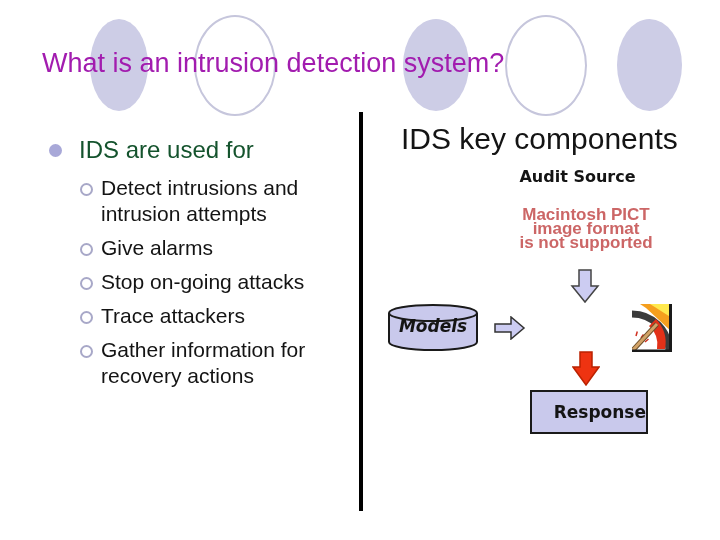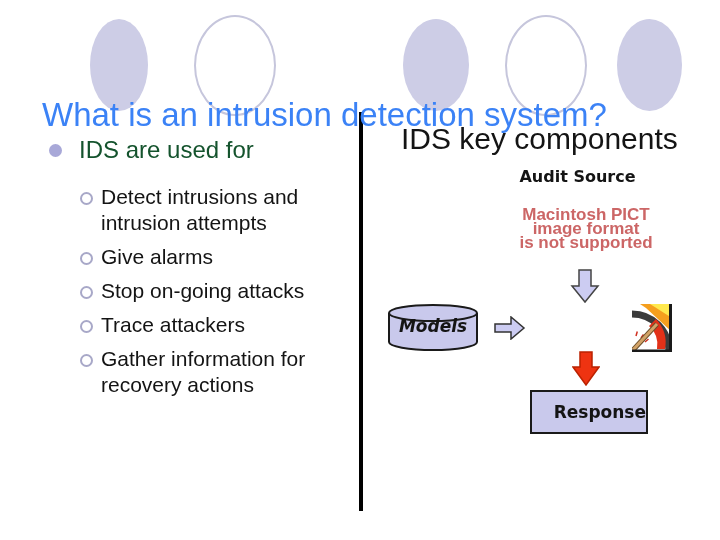--- a/index.html
+++ b/index.html
@@ -12,30 +12,30 @@
   .decor.filled{background:#cdcde6;}
   .decor.outlined{background:#ffffff;border:2px solid #c6c6dc;}
   .e1{left:90px;top:19px;width:58px;height:92px;}
   .e2{left:194px;top:15px;width:78px;height:97px;}
   .e3{left:403px;top:19px;width:66px;height:92px;}
   .e4{left:505px;top:15px;width:78px;height:97px;}
   .e5{left:617px;top:19px;width:65px;height:92px;}
 
   .title{
     position:absolute;left:42px;top:48px;z-index:2;
-    font-size:33px;letter-spacing:0;color:#3b82f6;white-space:nowrap;margin-top:48px;
+    font-size:27px;letter-spacing:0;color:#a21caf;white-space:nowrap;
   }
   .divider{position:absolute;left:359px;top:112px;width:4px;height:399px;background:#000;z-index:1;}
 
   
   .left-panel{position:absolute;left:42px;top:134px;width:300px;z-index:2;}
   .lvl1{display:flex;align-items:flex-start;}
   .bullet-dot{flex:none;width:13px;height:13px;border-radius:50%;background:#a8a8d8;margin:10px 17px 0 7px;}
   .lvl1-text{font-size:24px;line-height:32px;color:#14532d;}
-  .sub-list{list-style:none;margin:18px 0 0 0;padding:0;}
+  .sub-list{list-style:none;margin:9px 0 0 0;padding:0;}
   .sub-item{display:flex;align-items:flex-start;margin:0 0 8px 38px;}
   .sub-dot{flex:none;width:9px;height:9px;border-radius:50%;border:2px solid #a8a8c8;background:#fff;margin:8px 8px 0 0;}
   .sub-text{font-size:21px;line-height:26px;max-width:210px;color:#141414;}
 
   
   .right-heading{position:absolute;left:401px;top:122px;font-size:30px;color:#141414;white-space:nowrap;z-index:2;}
   .comic{font-family:"DejaVu Sans",sans-serif;font-weight:bold;}
   .audit-label{position:absolute;left:460px;top:167px;width:235px;text-align:center;font-size:16px;color:#141414;z-index:2;}
   .pict-notice{position:absolute;left:480px;top:208px;width:212px;text-align:center;
     font-size:17px;line-height:14px;font-weight:bold;color:#cc6666;z-index:2;}

